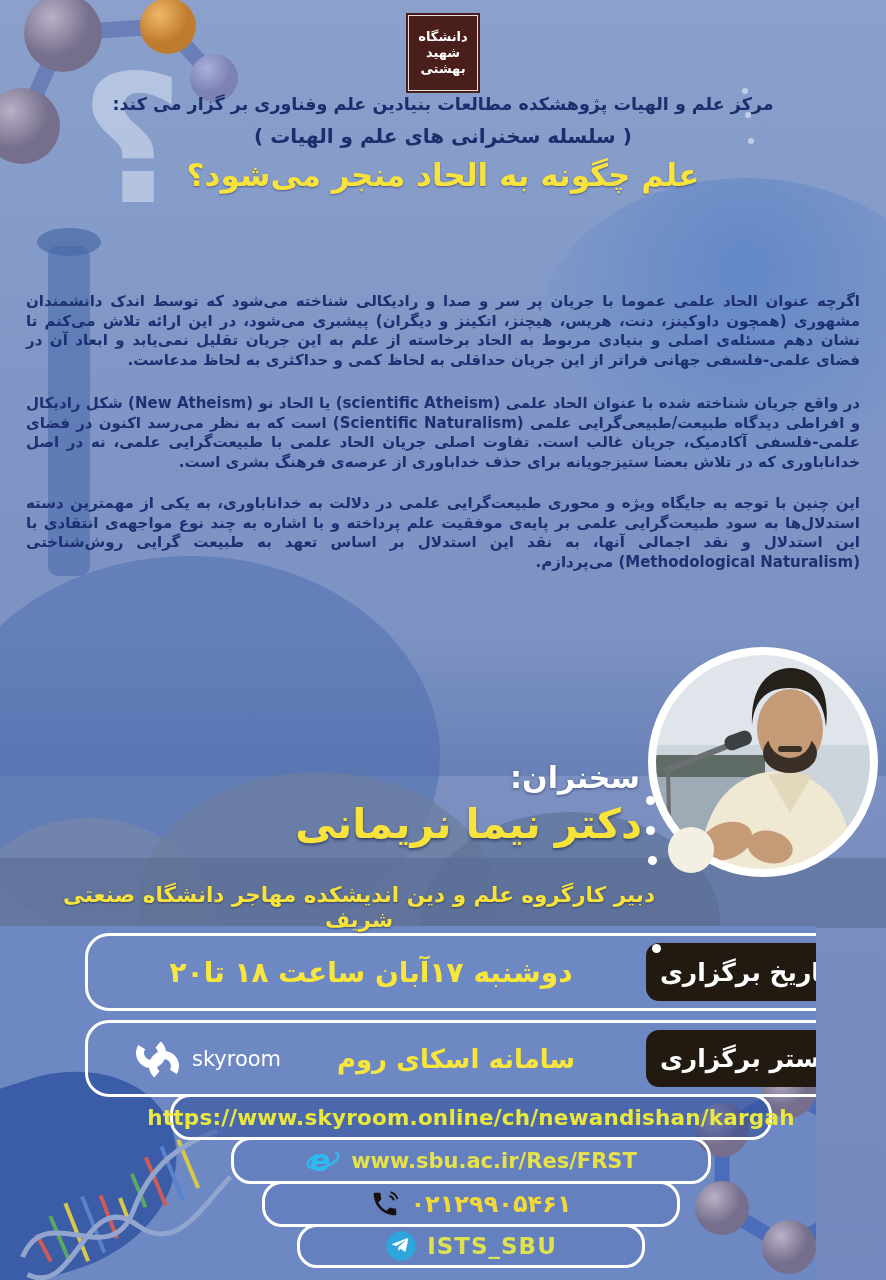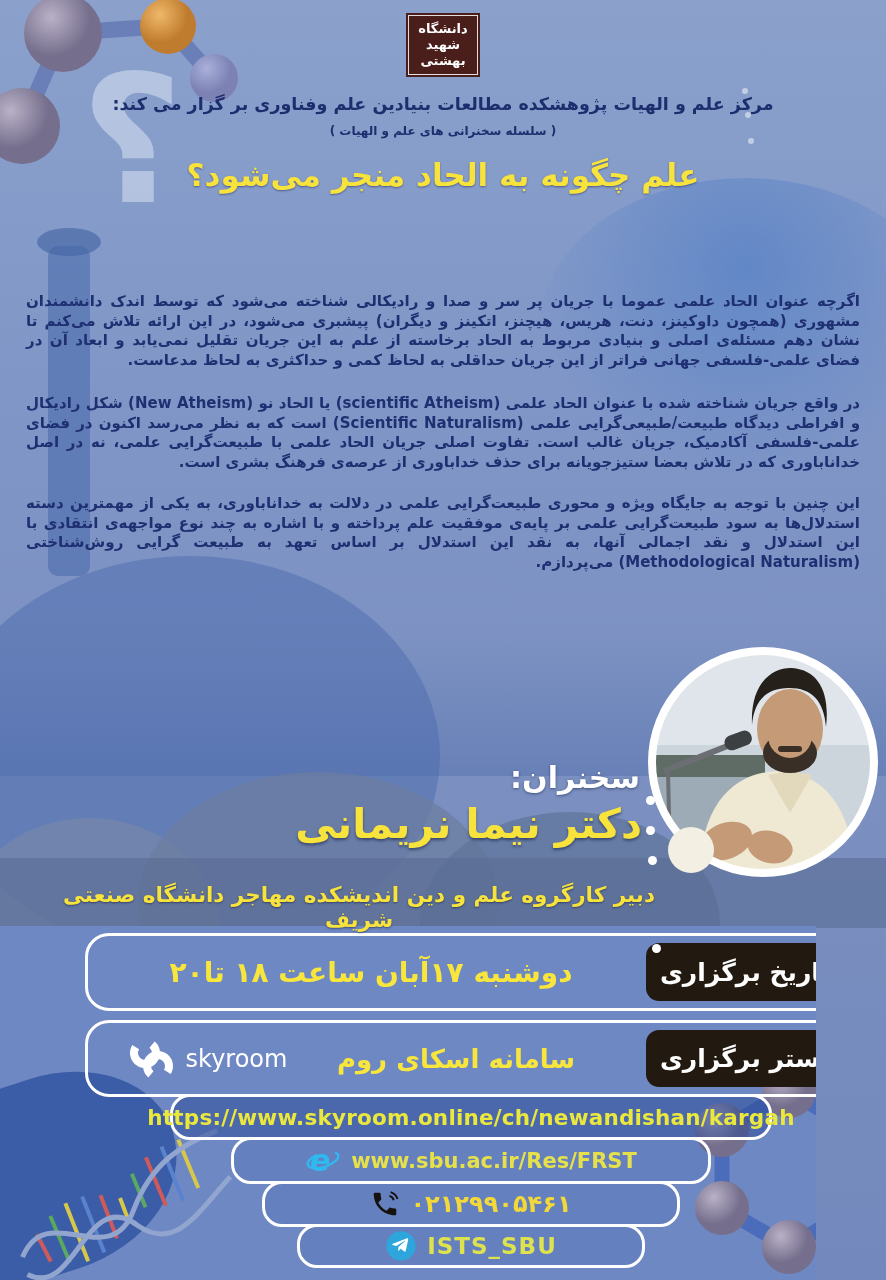--- a/index.html
+++ b/index.html
@@ -23,29 +23,29 @@
   .fg-dome2{left:420px; top:812px; width:300px; height:222px; border-radius:50%; background:rgba(96,115,152,.70);}
   .fg-dome3{left:-42px; top:818px; width:262px; height:232px; border-radius:50%; background:rgba(118,135,168,.70);}
   .wall-band{left:0; top:858px; width:886px; height:70px; background:rgba(88,106,146,.55);}
 
   .qmark{left:80px; top:52px; font-size:178px; line-height:1;
     color:rgba(226,234,246,.5); z-index:1;}
   .dot-trail span{position:absolute; width:6px; height:6px; border-radius:50%; background:rgba(240,245,250,.55);}
 
   
   .uni-logo{position:absolute; left:50%; transform:translateX(-50%); top:13px;
-    width:74px; height:64px; background:#4a1f1b; z-index:3;
+    width:74px; height:80px; background:#4a1f1b; z-index:3;
     box-shadow:inset 0 0 0 2px #4a1f1b, inset 0 0 0 3px rgba(255,255,255,.85);
     display:flex; align-items:center; justify-content:center; text-align:center;}
   .uni-logo span{color:#fff; font-size:13px; line-height:1.25; padding:4px;}
 
   
   .txt{position:absolute; z-index:3;}
   .hdr1{left:30px; right:30px; top:94px; text-align:center; color:#1d2e6e; font-size:17.5px;}
-  .hdr2{left:30px; right:30px; top:124px; text-align:center; color:#1d2e6e; font-size:12px;}
+  .hdr2{left:30px; right:30px; top:124px; text-align:center; color:#1d2e6e; font-size:20px;}
   .title{left:30px; right:30px; top:157px; text-align:center; color:#f8e33c; font-size:31px;
     text-shadow:0 1px 2px rgba(10,20,70,.45);}
   .subtitle{left:30px; right:30px; top:208px; text-align:center; color:#f8e33c; font-size:25px;
     text-shadow:0 1px 2px rgba(10,20,70,.45);}
 
   
   .para{left:26px; right:26px; color:#1e2f72; font-size:15px; line-height:19.5px;
     text-align:justify; direction:rtl;}
   .p1{top:292px;} .p2{top:394px;} .p3{top:494px;}
 
@@ -75,21 +75,21 @@
   .row-web{width:480px; height:47px;}
   .row-phone{width:418px; height:46px;}
   .row-tg{width:348px; height:44px;text-align:center;}
   .badge{position:absolute; right:10px; top:7px; bottom:7px; width:198px;
     background:#221a10; border-radius:13px; display:flex; align-items:center; justify-content:center;}
   .badge span{color:#fdfdfd; font-size:25px;}
   .row-value{position:absolute; top:0; bottom:0; display:flex; align-items:center; justify-content:center;}
   .date-value{left:40px; right:240px; color:#f8e63c; font-size:28px;}
   .platform-value{left:210px; right:240px; color:#f8e63c; font-size:26px;}
   .skyroom{left:28px; width:180px; direction:ltr; gap:9px;}
-  .skyroom .brand{color:#fff; font-size:24px; font-weight:normal;}
+  .skyroom .brand{color:#fff; font-size:21px; font-weight:normal;}
   .center-line{left:0; right:0; direction:ltr; gap:10px;}
   .link-text{color:#eae73d; font-size:21.5px; letter-spacing:.2px;}
   .web-text{color:#e6e14a; font-size:21px;}
   .phone-text{color:#f2d838; font-size:24px; letter-spacing:2px;}
   .tg-text{color:#dde24e; font-size:23px; letter-spacing:1px;}
 </style>
 </head>
 <body>
 
 <div class="poster">

